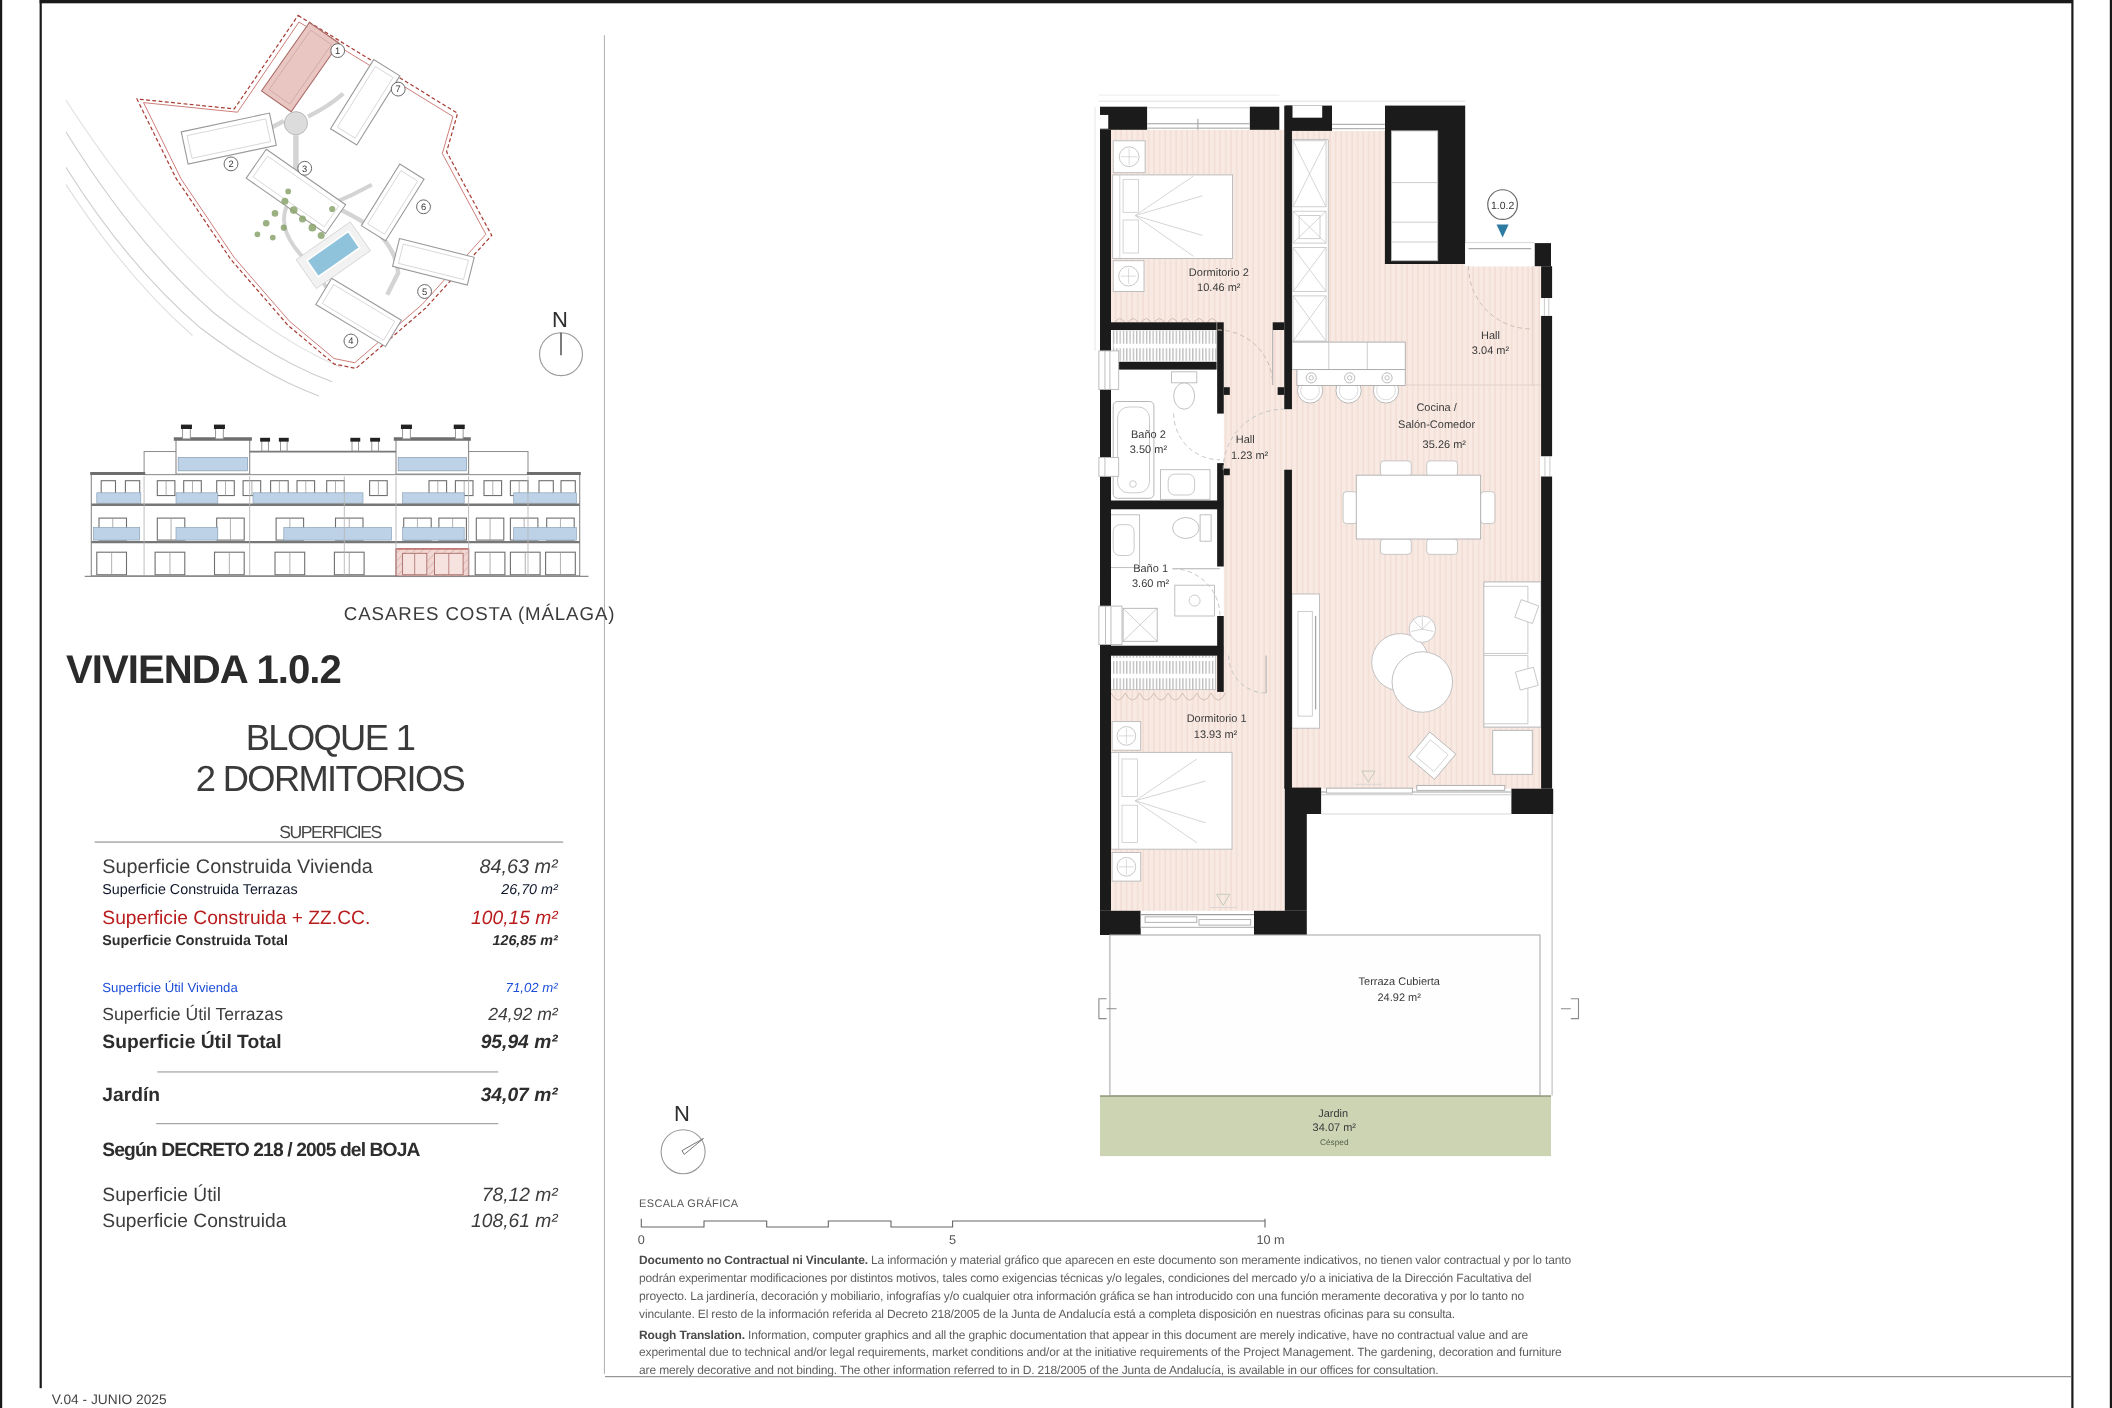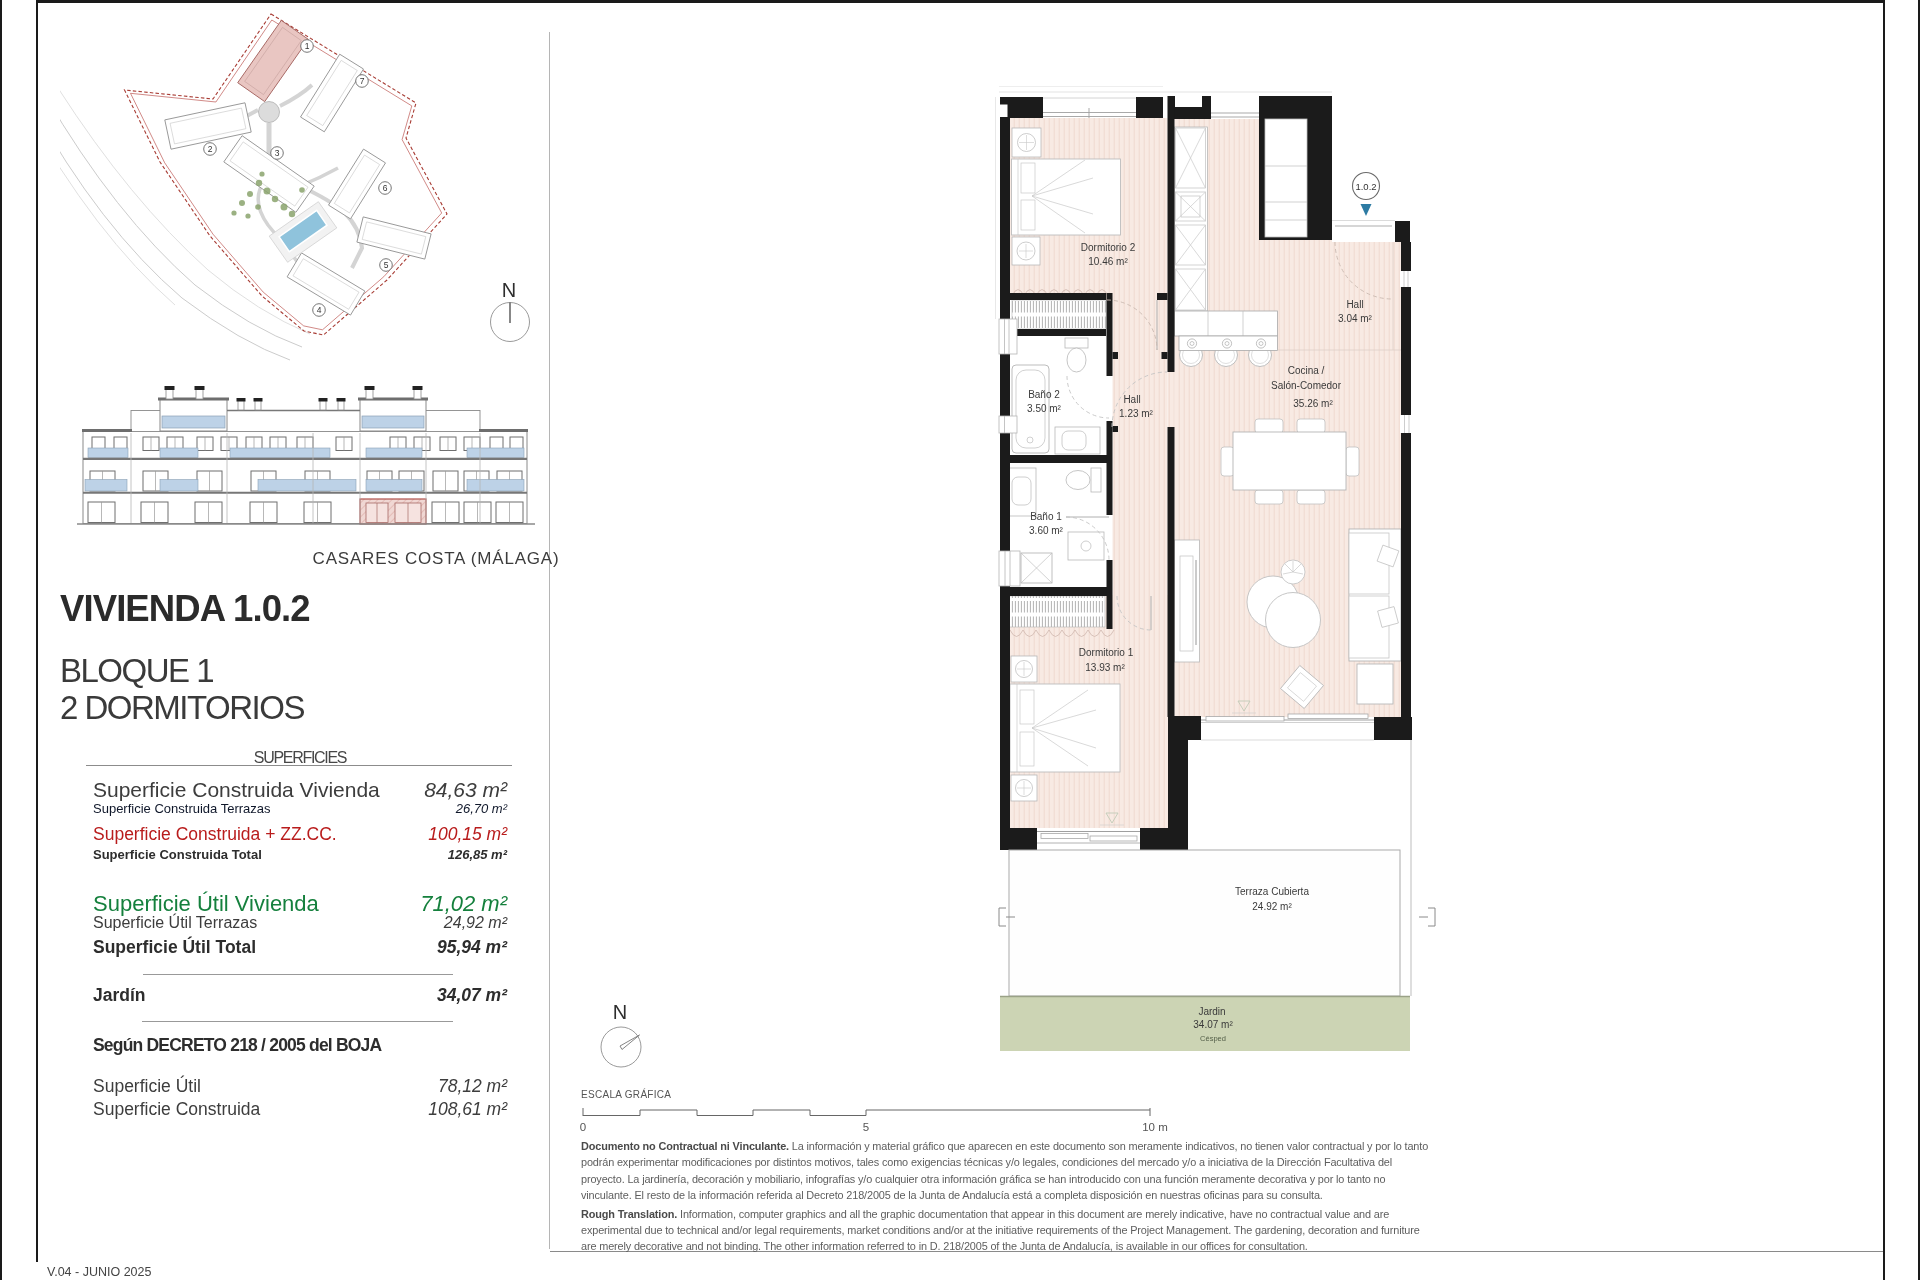--- a/index.html
+++ b/index.html
@@ -207,35 +207,35 @@
     <line x1="360" y1="433" x2="360" y2="523" stroke="#b5b5b5" stroke-width="0.8"></line>
     <line x1="426" y1="433" x2="426" y2="523" stroke="#b5b5b5" stroke-width="0.8"></line>
     <line x1="480" y1="433" x2="480" y2="523" stroke="#b5b5b5" stroke-width="0.8"></line>
     <line x1="77" y1="524" x2="535" y2="524" stroke="#8a8a8a" stroke-width="1.3"></line>
   </svg>
 
 <div class="abs" style="left:280px;top:549px;width:312px;text-align:center;font-size:17px;letter-spacing:0.8px;color:#3c3c3c">CASARES COSTA (MÁLAGA)</div>
 
 <div class="abs" style="left:60px;top:588px;width:480px;text-align:left;font-size:36.5px;font-weight:bold;letter-spacing:-0.9px;color:#2b2b2b">VIVIENDA 1.0.2</div>
 
-<div class="abs" style="left:60px;top:651.5px;width:480px;text-align:left;font-size:33px;color:#3a3a3a;letter-spacing:-1.5px;line-height:37.5px">BLOQUE 1<br>2 DORMITORIOS</div>
+<div class="abs" style="left:60px;top:651.5px;width:480px;text-align:center;font-size:33px;color:#3a3a3a;letter-spacing:-1.5px;line-height:37.5px">BLOQUE 1<br>2 DORMITORIOS</div>
 
 <div class="abs" style="left:60px;top:749px;width:480px;text-align:center;font-size:16px;letter-spacing:-1.3px;color:#474747">SUPERFICIES</div>
 
 <div class="abs" style="left:86px;top:765px;width:426px;height:1.2px;background:#8c8c8c"></div>
 
-<div class="abs" style="left:93px;top:778px;width:414px;font-size:21px;font-weight:normal;color:#3d3d3d">Superficie Construida Vivienda<span style="float:right;font-style:italic">84,63 m²</span></div>
+<div class="abs" style="left:93px;top:778px;width:414px;font-size:18px;font-weight:normal;color:#3d3d3d">Superficie Construida Vivienda<span style="float:right;font-style:italic">84,63 m²</span></div>
 
 <div class="abs" style="left:93px;top:801px;width:414px;font-size:13px;font-weight:normal;color:#0f172a">Superficie Construida Terrazas<span style="float:right;font-style:italic">26,70 m²</span></div>
 
 <div class="abs" style="left:93px;top:824px;width:414px;font-size:17.5px;font-weight:normal;color:#b91c1c">Superficie Construida + ZZ.CC.<span style="float:right;font-style:italic">100,15 m²</span></div>
 
 <div class="abs" style="left:93px;top:847px;width:414px;font-size:13px;font-weight:bold;color:#2d2d2d">Superficie Construida Total<span style="float:right;font-style:italic">126,85 m²</span></div>
 
-<div class="abs" style="left:93px;top:891px;width:414px;font-size:22px;font-weight:normal;color:#15803d">Superficie Útil Vivienda<span style="float:right;font-style:italic">71,02 m²</span></div>
+<div class="abs" style="left:93px;top:891px;width:414px;font-size:12px;font-weight:normal;color:#1d4ed8">Superficie Útil Vivienda<span style="float:right;font-style:italic">71,02 m²</span></div>
 
 <div class="abs" style="left:93px;top:914px;width:414px;font-size:16px;font-weight:normal;color:#3d3d3d">Superficie Útil Terrazas<span style="float:right;font-style:italic">24,92 m²</span></div>
 
 <div class="abs" style="left:93px;top:937px;width:414px;font-size:17.5px;font-weight:bold;color:#2d2d2d">Superficie Útil Total<span style="float:right;font-style:italic">95,94 m²</span></div>
 
 <div class="abs" style="left:143px;top:973.5px;width:310px;height:1px;background:#999999"></div>
 
 <div class="abs" style="left:93px;top:985px;width:414px;font-size:17.5px;font-weight:bold;color:#2d2d2d">Jardín<span style="float:right;font-style:italic">34,07 m²</span></div>
 
 <div class="abs" style="left:142px;top:1020.5px;width:311px;height:1px;background:#999999"></div>

